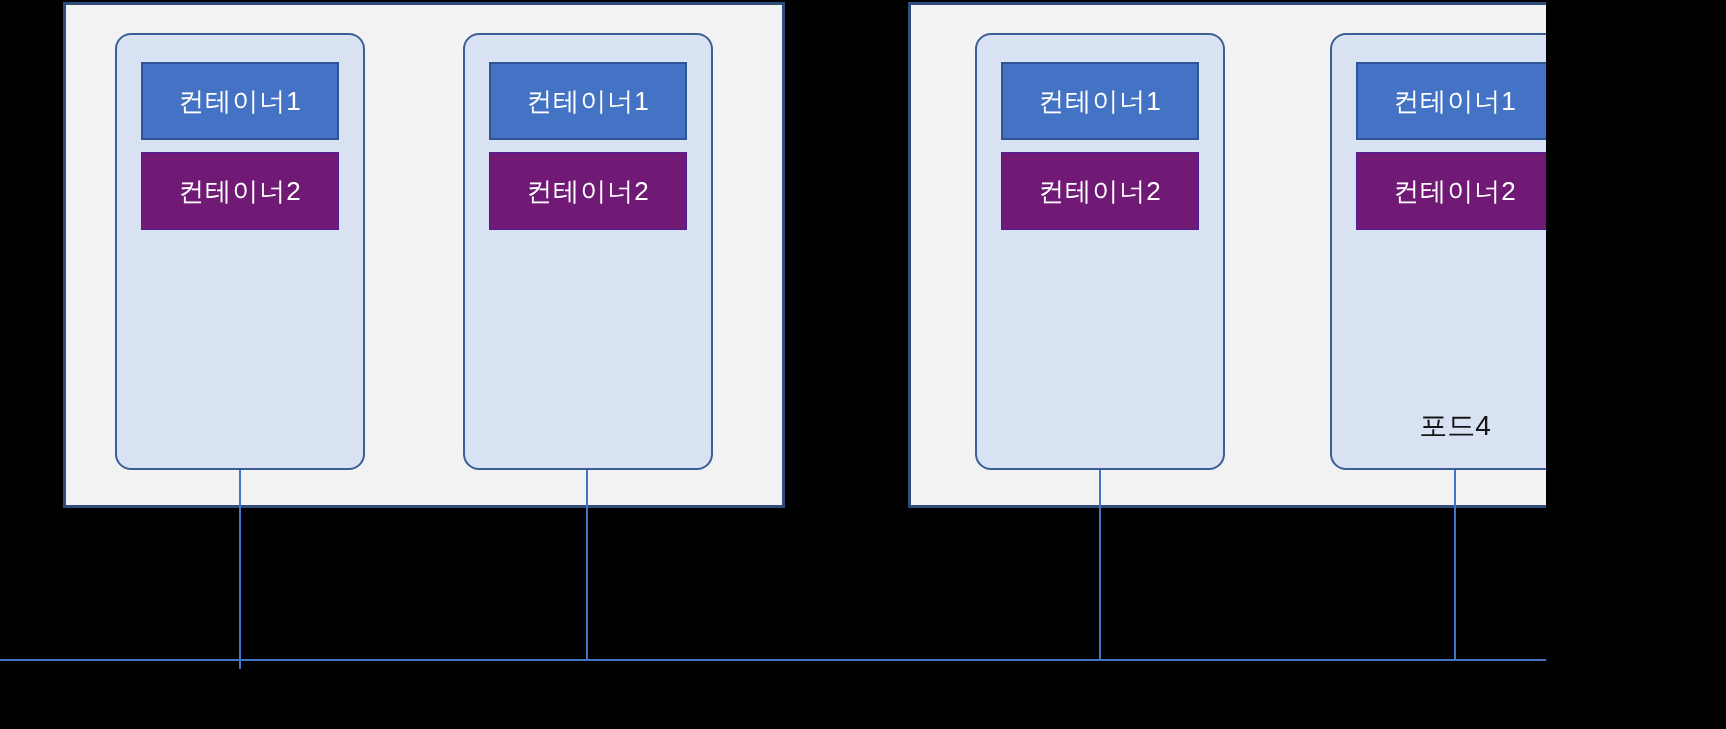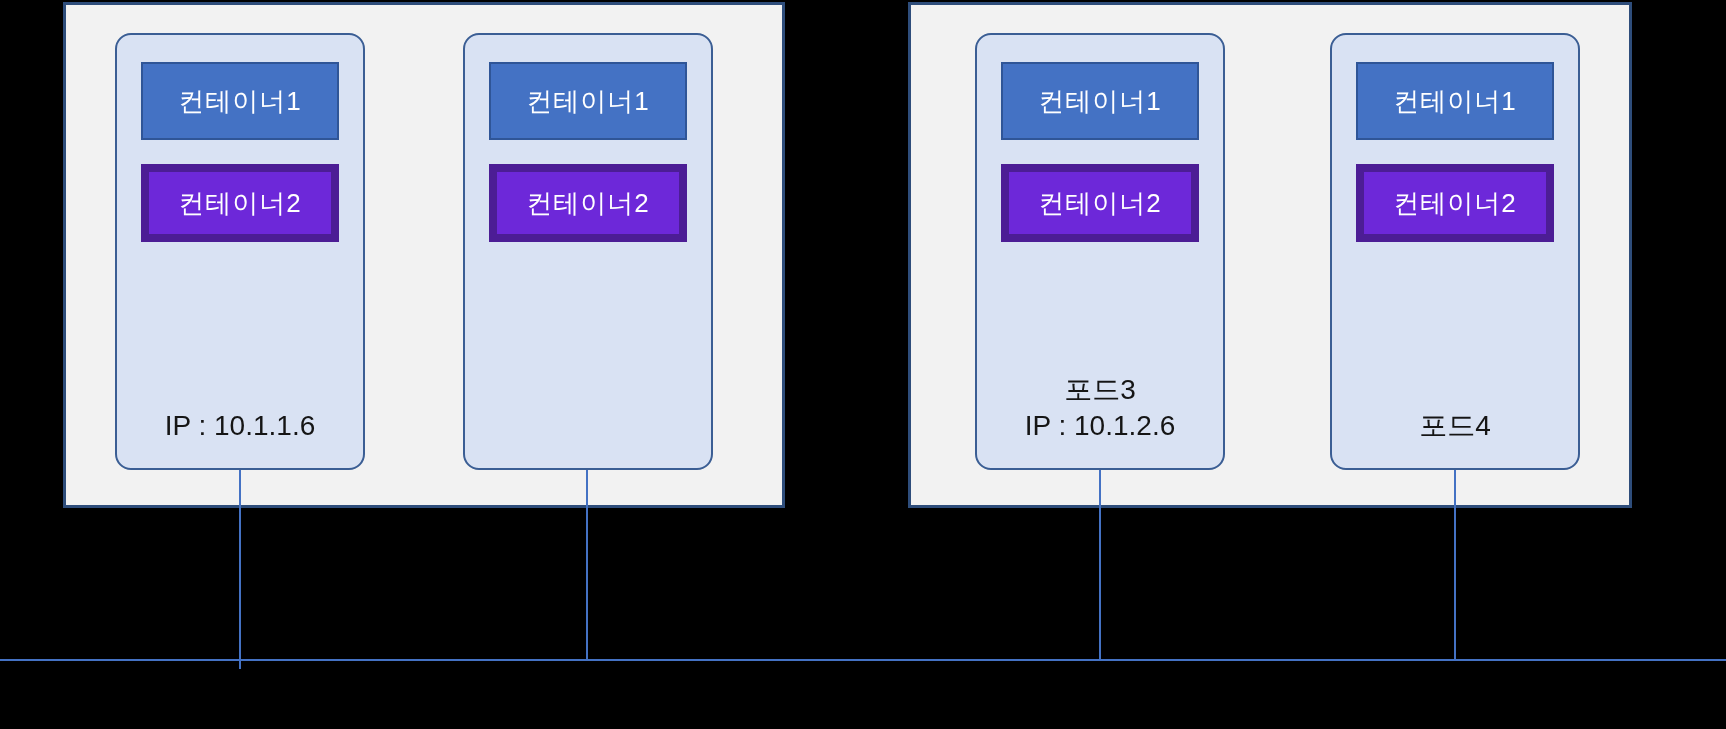--- a/index.html
+++ b/index.html
@@ -1,17 +1,17 @@
 <!DOCTYPE html>
 <html><head>
 <meta charset="utf-8">
 <style>
   html,body{margin:0;padding:0;background:#000;}
   .canvas{
-    position:relative;width:1726px;height:729px;background:#000;overflow:hidden;
+    position:relative;width:1546px;height:729px;background:#000;overflow:hidden;
     font-family:"Liberation Sans","DejaVu Sans",sans-serif;
   }
   .node{
     position:absolute;top:2px;height:506px;box-sizing:border-box;
     background:#f2f2f2;border:3px solid #2e4d7b;
   }
   .node1{left:63px;width:722px;}
   .node2{left:908px;width:724px;}
   .pod{
     position:absolute;top:28px;width:250px;height:437px;box-sizing:border-box;
@@ -20,21 +20,21 @@
   .pod-a{left:49px;}
   .pod-b{left:397px;}
   .pod-c{left:64px;}
   .pod-d{left:419px;}
   .containerbox{
     width:198px;height:78px;box-sizing:border-box;margin:0 auto;
     display:flex;align-items:center;justify-content:center;
     font-size:26px;color:#ffffff;letter-spacing:1px;
   }
   .c1{margin-top:27px;background:#4472c4;border:2px solid #2f5597;}
-  .c2{margin-top:24px;background:#6d28d9;border:8px solid #4c1d95;}
+  .c2{margin-top:12px;background:#701a75;border:1px solid #4c1d95;}
   .pod-label{
     position:absolute;left:0;bottom:24px;width:100%;
     text-align:center;color:#151515;font-size:28px;line-height:36px;
   }
   .connector{
     position:absolute;width:2px;background:#4472c4;top:470px;height:191px;
   }
   .connector.stub{height:199px;}
   .conn1{left:239px;}
   .conn2{left:586px;}
@@ -47,39 +47,34 @@
 </head>
 <body>
 
 <div class="canvas">
 
   <div class="node node1">
     <div class="pod pod-a">
       <div class="containerbox c1">컨테이너1</div>
       <div class="containerbox c2">컨테이너2</div>
       <div class="pod-label">
-        <div>IP : 10.1.1.6</div>
       </div>
     </div>
     <div class="pod pod-b">
       <div class="containerbox c1">컨테이너1</div>
       <div class="containerbox c2">컨테이너2</div>
       <div class="pod-label">
       </div>
     </div>
   </div>
 
   <div class="node node2">
     <div class="pod pod-c">
       <div class="containerbox c1">컨테이너1</div>
       <div class="containerbox c2">컨테이너2</div>
-      <div class="pod-label">
-        <div>포드3</div>
-        <div>IP : 10.1.2.6</div>
-      </div>
     </div>
     <div class="pod pod-d">
       <div class="containerbox c1">컨테이너1</div>
       <div class="containerbox c2">컨테이너2</div>
       <div class="pod-label">
         <div>포드4</div>
       </div>
     </div>
   </div>
 

